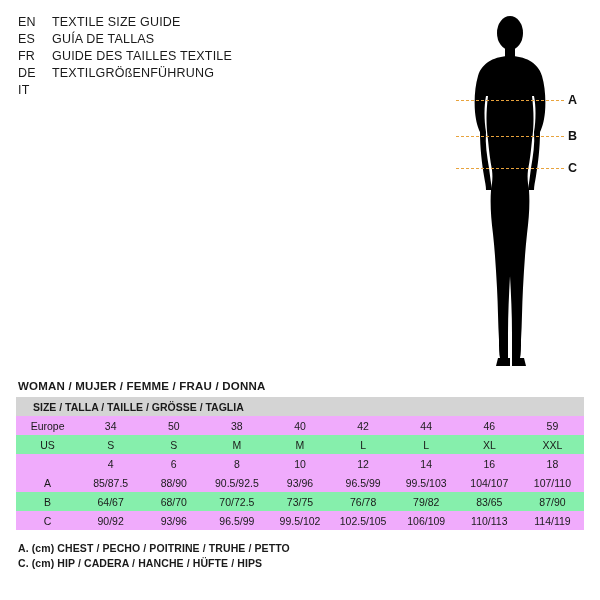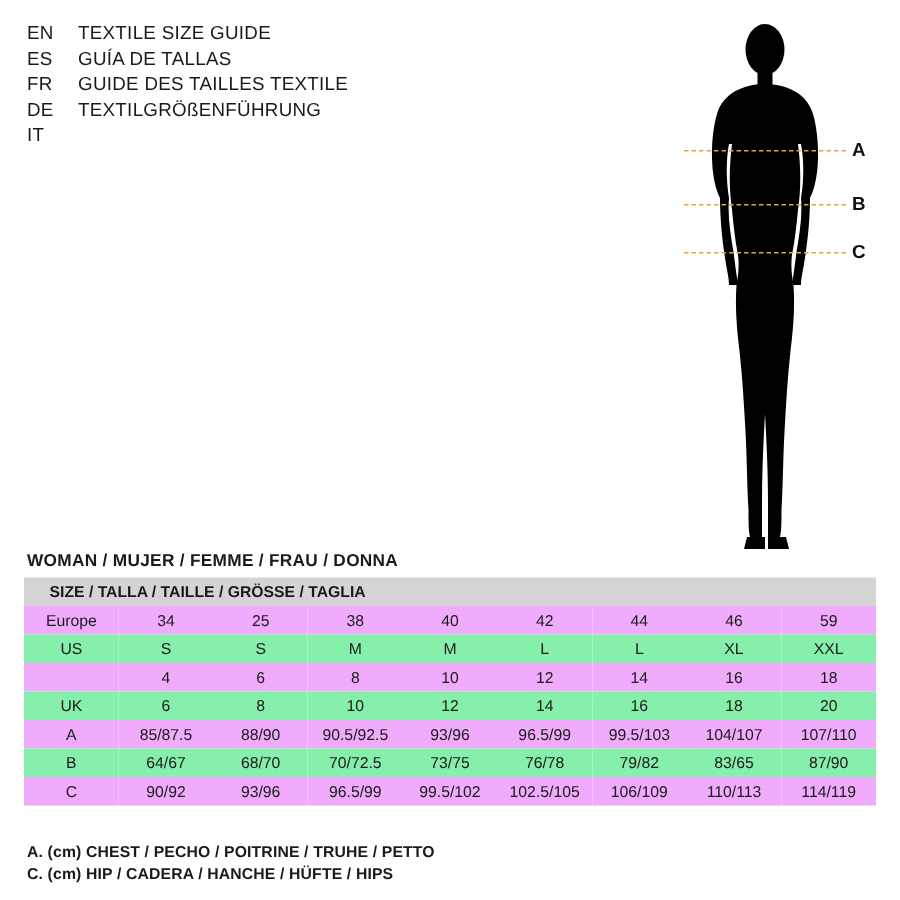--- a/index.html
+++ b/index.html
@@ -68,21 +68,21 @@
     color: #111;
   }
   .mll-a { left: 148px; top: 85px; }
   .mll-b { left: 148px; top: 121px; }
   .mll-c { left: 148px; top: 153px; }
 
   
   .table-wrap {
     position: absolute;
     left: 16px;
-    top: 368px;
+    top: 380px;
     width: 568px;
   }
   .woman-title {
     font-size: 11.5px;
     font-weight: 700;
     letter-spacing: 0.2px;
     margin: 0 0 5px 2px;
   }
   table.size-table {
     border-collapse: collapse;
@@ -109,21 +109,21 @@
     padding-left: 17px;
     font-size: 10.5px;
   }
   tr.shade td { background: #f0abfc; }
   tr.plain td { background: #86efac; }
 
   
   .legend {
     position: absolute;
     left: 18px;
-    top: 561px;
+    top: 541px;
     width: 560px;
   }
   .legend div {
     font-size: 10.5px;
     font-weight: 700;
     line-height: 15px;
     letter-spacing: 0.1px;
   }
 </style>
 </head>
@@ -220,21 +220,21 @@
     <div class="woman-title">WOMAN / MUJER / FEMME / FRAU / DONNA</div>
     <table class="size-table">
       <tbody>
         <tr class="header-row">
           <td colspan="9">SIZE / TALLA / TAILLE / GRÖSSE / TAGLIA</td>
         </tr>
 
         <tr class="shade">
           <td class="rowlabel">Europe</td>
           <td>34</td>
-          <td>25</td>
+          <td>50</td>
           <td>38</td>
           <td>40</td>
           <td>42</td>
           <td>44</td>
           <td>46</td>
           <td>59</td>
         </tr>
 
         <tr class="plain">
           <td class="rowlabel">US</td>
@@ -253,31 +253,20 @@
           <td>4</td>
           <td>6</td>
           <td>8</td>
           <td>10</td>
           <td>12</td>
           <td>14</td>
           <td>16</td>
           <td>18</td>
         </tr>
 
-        <tr class="plain">
-          <td class="rowlabel">UK</td>
-          <td>6</td>
-          <td>8</td>
-          <td>10</td>
-          <td>12</td>
-          <td>14</td>
-          <td>16</td>
-          <td>18</td>
-          <td>20</td>
-        </tr>
 
         <tr class="shade">
           <td class="rowlabel">A</td>
           <td>85/87.5</td>
           <td>88/90</td>
           <td>90.5/92.5</td>
           <td>93/96</td>
           <td>96.5/99</td>
           <td>99.5/103</td>
           <td>104/107</td>

